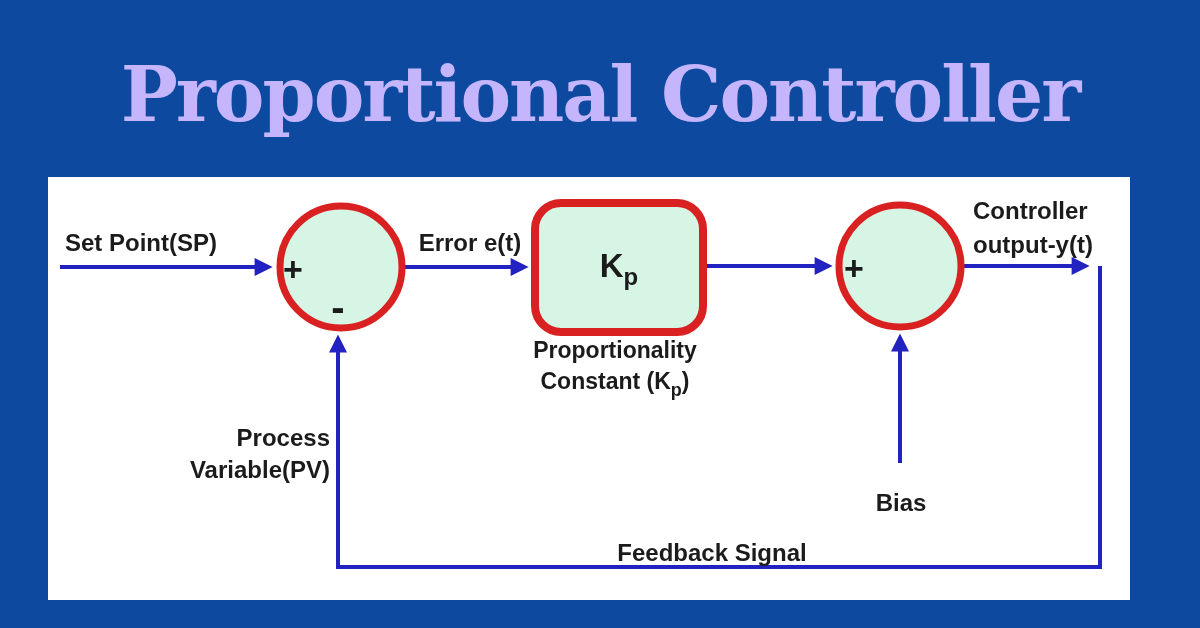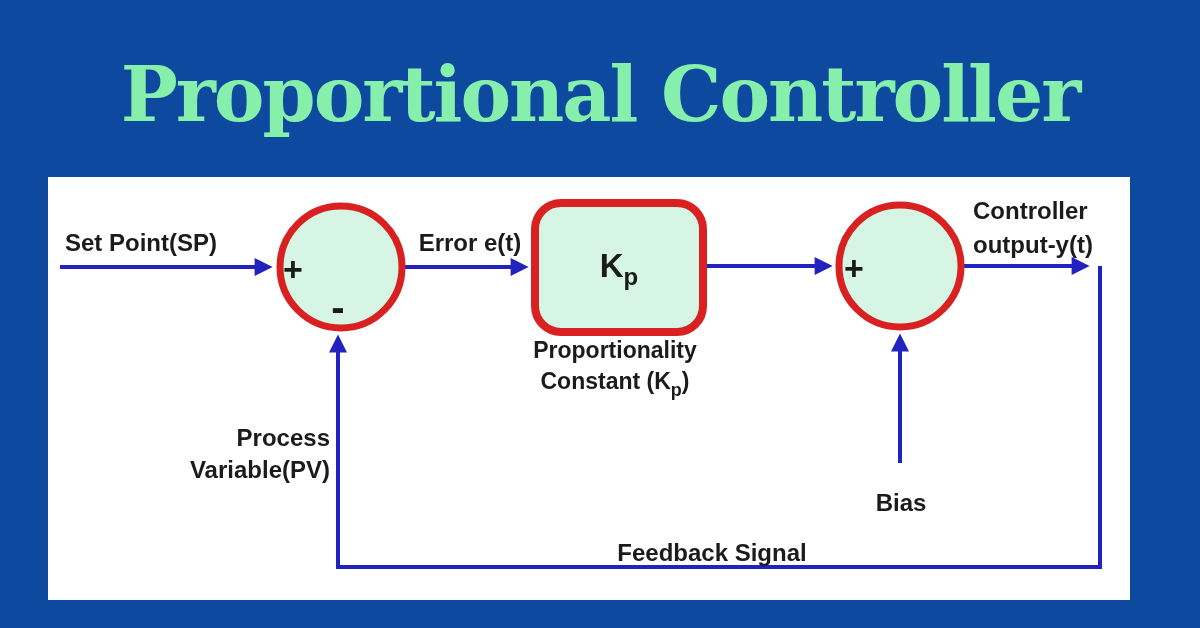--- a/index.html
+++ b/index.html
@@ -9,21 +9,21 @@
     font-family:"Liberation Sans", sans-serif;
   }
   .banner{
     position:absolute;left:0;top:0;width:1200px;height:177px;
     display:flex;align-items:center;justify-content:center;
   }
   .banner h1{
     margin:0;padding-top:12px;
     font-family:"DejaVu Serif", serif;
     font-weight:700;font-size:76px;letter-spacing:-2px;
-    color:#86efac;white-space:nowrap;
+    color:#c4b5fd;white-space:nowrap;
   }
   .panel{
     position:absolute;left:48px;top:177px;width:1082px;height:423px;
     background:#ffffff;
   }
   svg{display:block;}
   .wire{stroke:#2222c0;stroke-width:4;fill:none;}
   .node{fill:#d6f5e4;stroke:#d92121;stroke-width:7;}
   .gain{fill:#d6f5e4;stroke:#d92121;stroke-width:8;}
   .lbl{font-family:"Liberation Sans", sans-serif;font-weight:700;font-size:24px;fill:#1b1b1b;}

